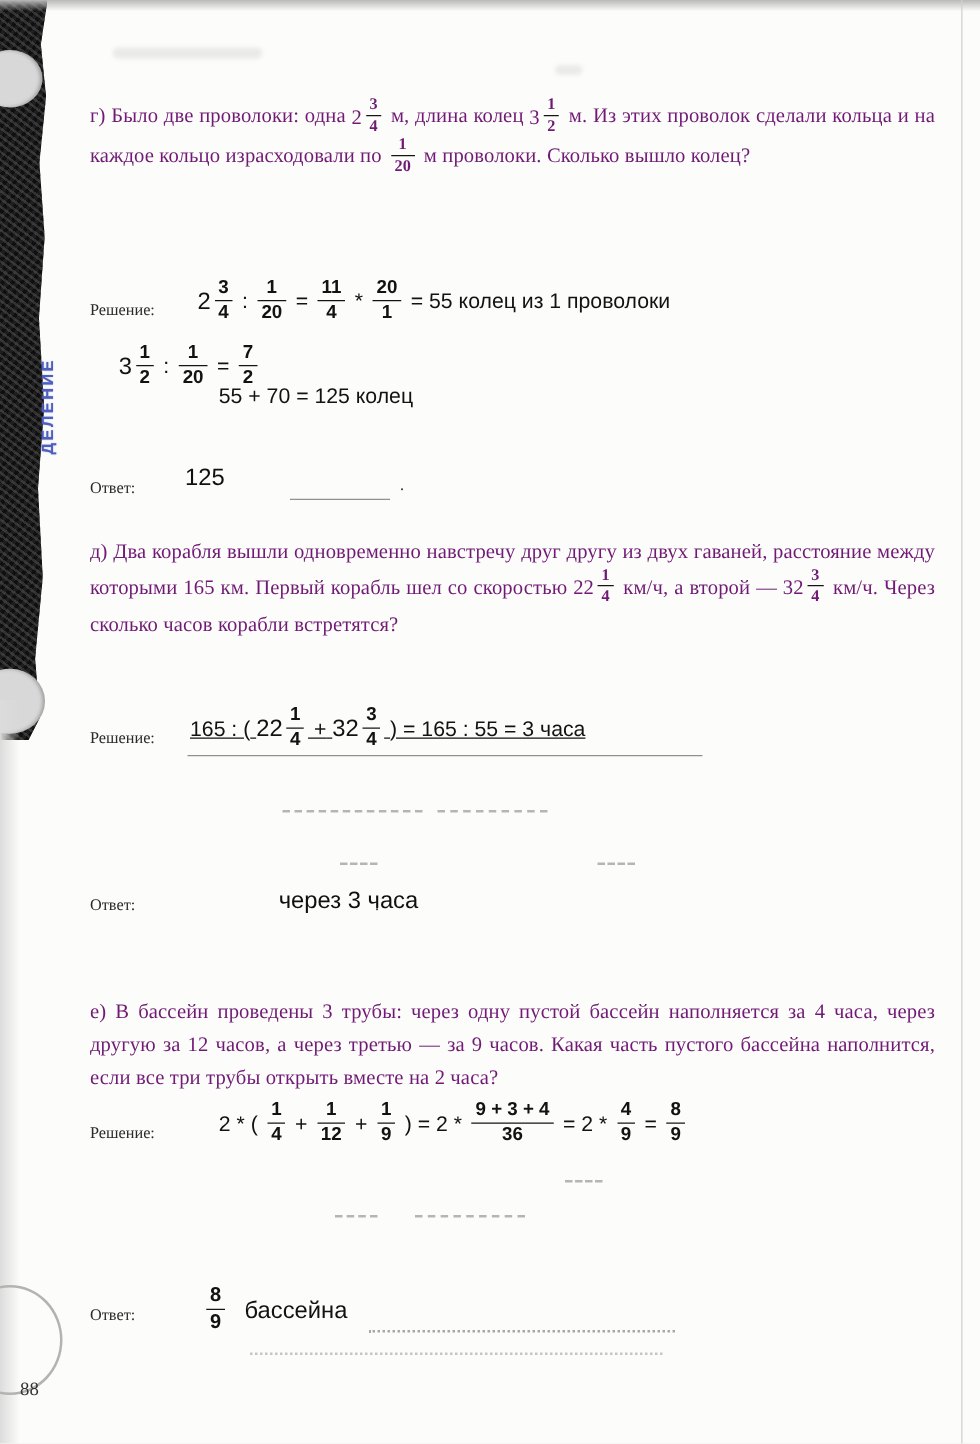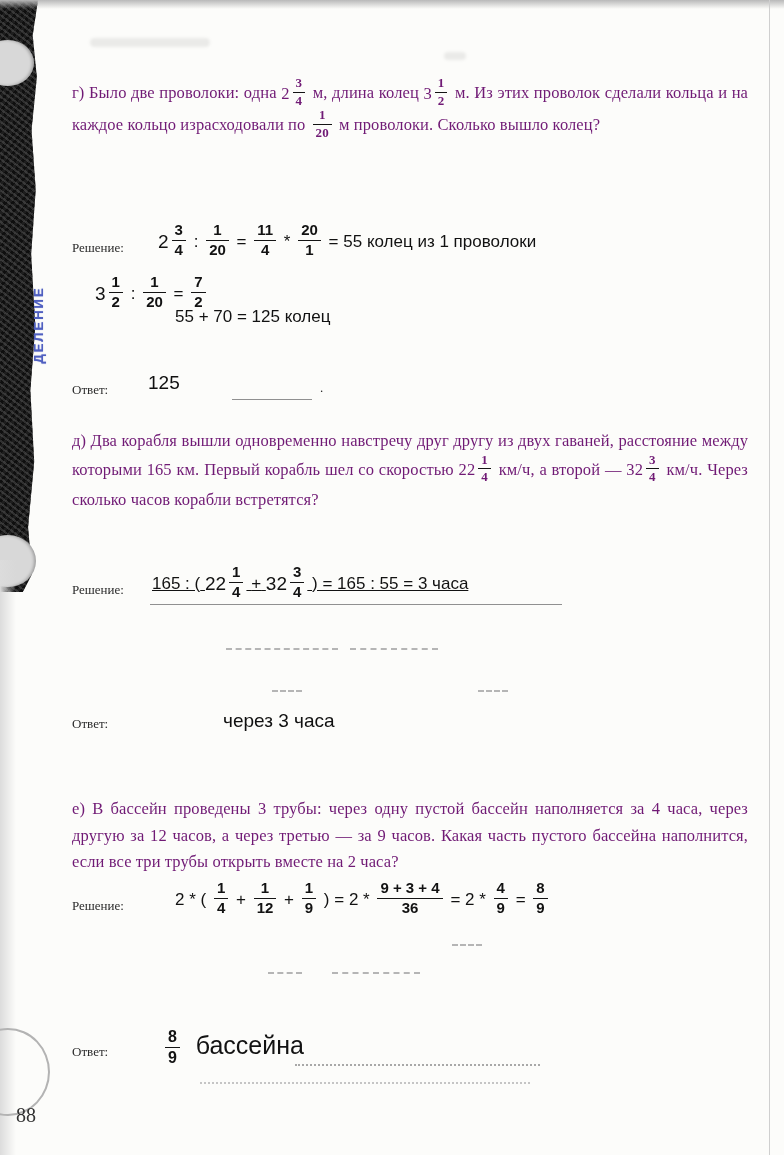--- a/index.html
+++ b/index.html
@@ -38,21 +38,21 @@
   .sol .frac{font-size:15px;font-weight:bold;}
   .mixed{white-space:nowrap;}
   .mixed .whole{display:inline-block;vertical-align:middle;}
   .sol .whole{font-size:19px;}
 
   
   .hline{position:absolute;border-top:1.5px solid #909090;}
   .dline{position:absolute;border-top:2px dashed #b5b5b5;}
   .dotline{position:absolute;border-top:2px dotted #a8a8a8;}
 
-  .pagenum{position:absolute;left:16px;top:1104px;font-size:20px;color:#333;}
+  .pagenum{position:absolute;left:16px;top:1104px;font-size:15px;color:#333;}
 </style>
 </head>
 <body>
 
 <div class="sheet">
 
   <div class="scan-strip"></div>
   <div class="notch n1"></div>
   <div class="notch n2"></div>
   <div class="top-shade"></div>
@@ -212,19 +212,19 @@
   <div class="dline" style="left:452px;top:944px;width:30px;"></div>
   <div class="dline" style="left:268px;top:972px;width:34px;"></div>
   <div class="dline" style="left:332px;top:972px;width:88px;"></div>
 
   <span class="lbl" style="left:72px;top:1044px;">Ответ:</span>
   <div class="sol" style="left:162px;top:1030px;">
     <span class="frac" style="font-size:16px;">
         <span class="fnum">8</span>
         <span class="fden">9</span>
       </span>
-    <span style="font-size:25px;margin-left:8px;">бассейна</span>
+    <span style="font-size:19px;margin-left:8px;">бассейна</span>
   </div>
   <div class="dotline" style="left:295px;top:1064px;width:245px;"></div>
   <div class="dotline" style="left:200px;top:1082px;width:330px;border-top-color:#c5c5c5;"></div>
 
   <div class="pagenum">88</div>
 </div>
 
 </body></html>

